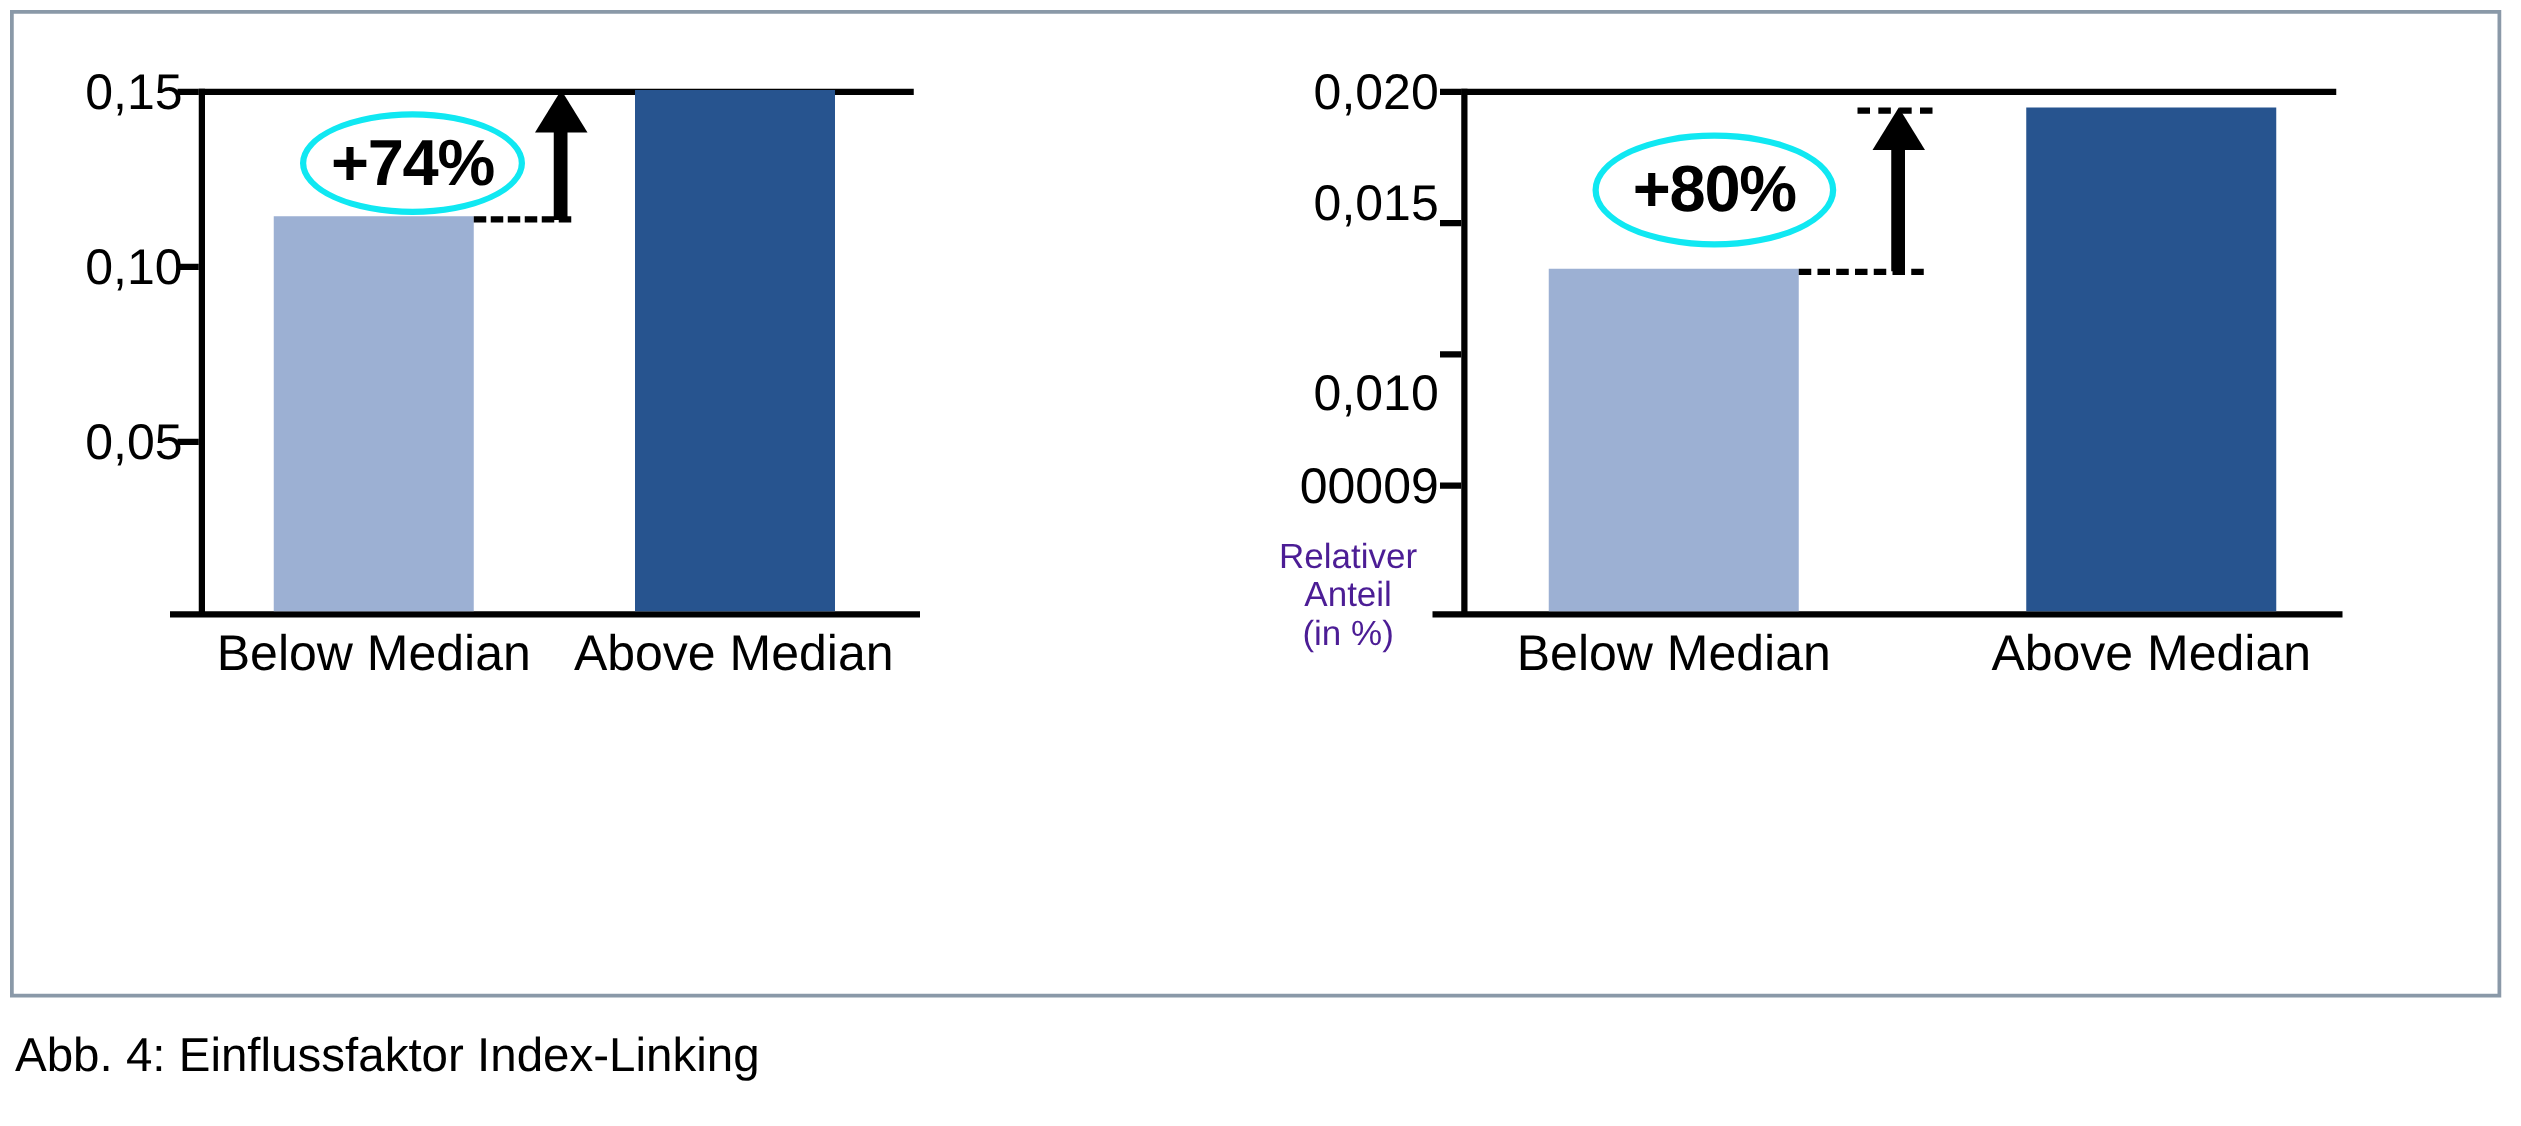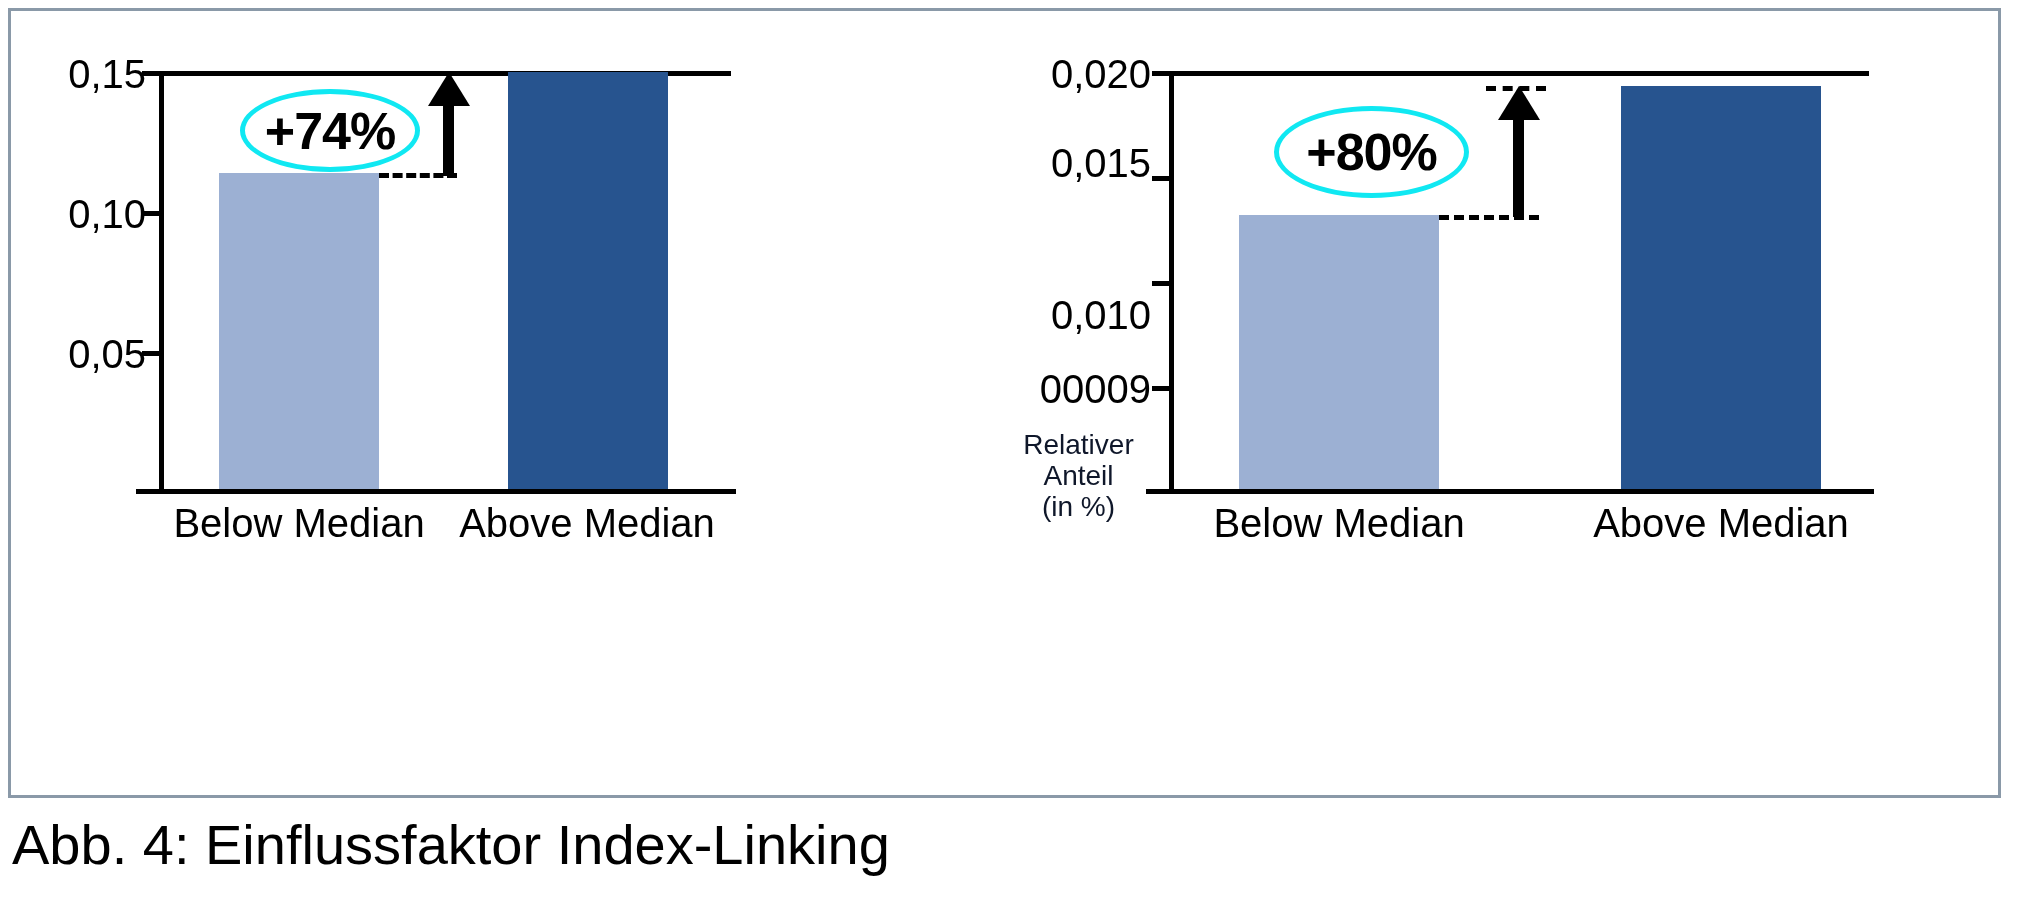--- a/index.html
+++ b/index.html
@@ -25,21 +25,21 @@
 
   .catlabel{
     position:absolute;color:#000;font-size:40px;line-height:44px;
     text-align:center;white-space:nowrap;font-family:"Liberation Sans",sans-serif;
   }
   .subtitle{
     position:absolute;color:#7f7f7f;font-size:33px;line-height:38px;
     text-align:center;white-space:nowrap;font-family:"Liberation Sans",sans-serif;
   }
   .axis-title{
-    position:absolute;color:#0f172a;font-size:28px;line-height:31px;
+    position:absolute;color:#4c1d95;font-size:28px;line-height:31px;
     text-align:center;white-space:nowrap;font-family:"Liberation Sans",sans-serif;
   }
 
   
   .badge{
     position:absolute;display:flex;align-items:center;justify-content:center;
     border:5px solid #10e8f2;border-radius:50%;background:transparent;
     box-sizing:border-box;
   }
   .badge span{
@@ -51,21 +51,21 @@
   .arrow-shaft{position:absolute;background:#000;width:11px;}
   .arrow-head{
     position:absolute;width:0;height:0;
     border-left:21px solid transparent;border-right:21px solid transparent;
     border-bottom:34px solid #000;
   }
 
   
   #caption{
     position:absolute;left:12px;top:820px;
-    color:#000;font-size:56px;line-height:50px;white-space:nowrap;
+    color:#000;font-size:38px;line-height:50px;white-space:nowrap;
     font-family:"Liberation Sans",sans-serif;
   }
 </style>
 </head>
 <body>
 
 <div id="figure-frame">
 
   <div class="panel" id="panel-left">
 

